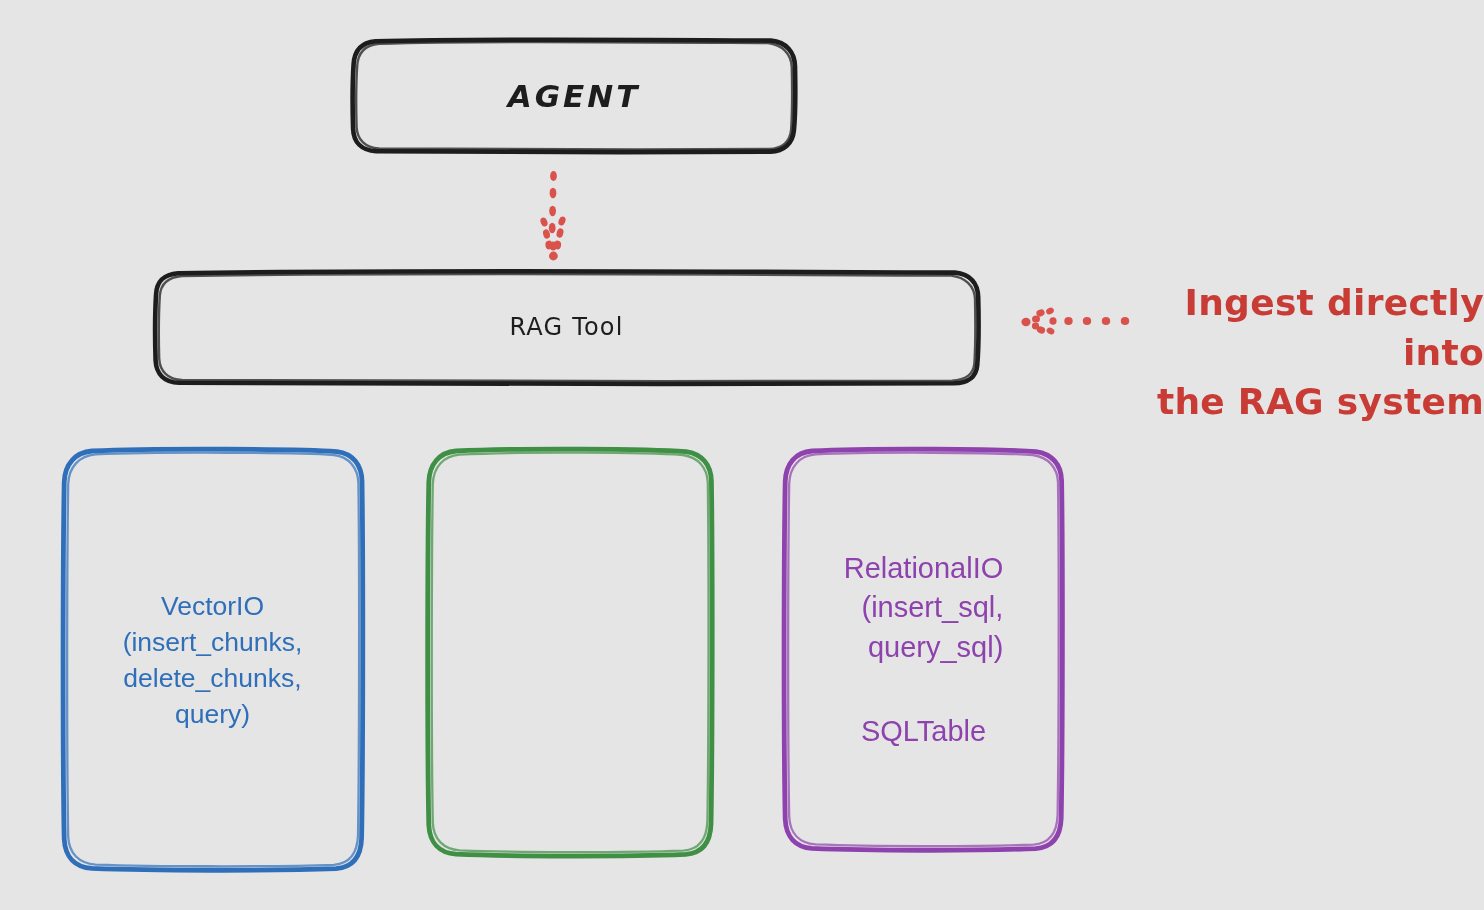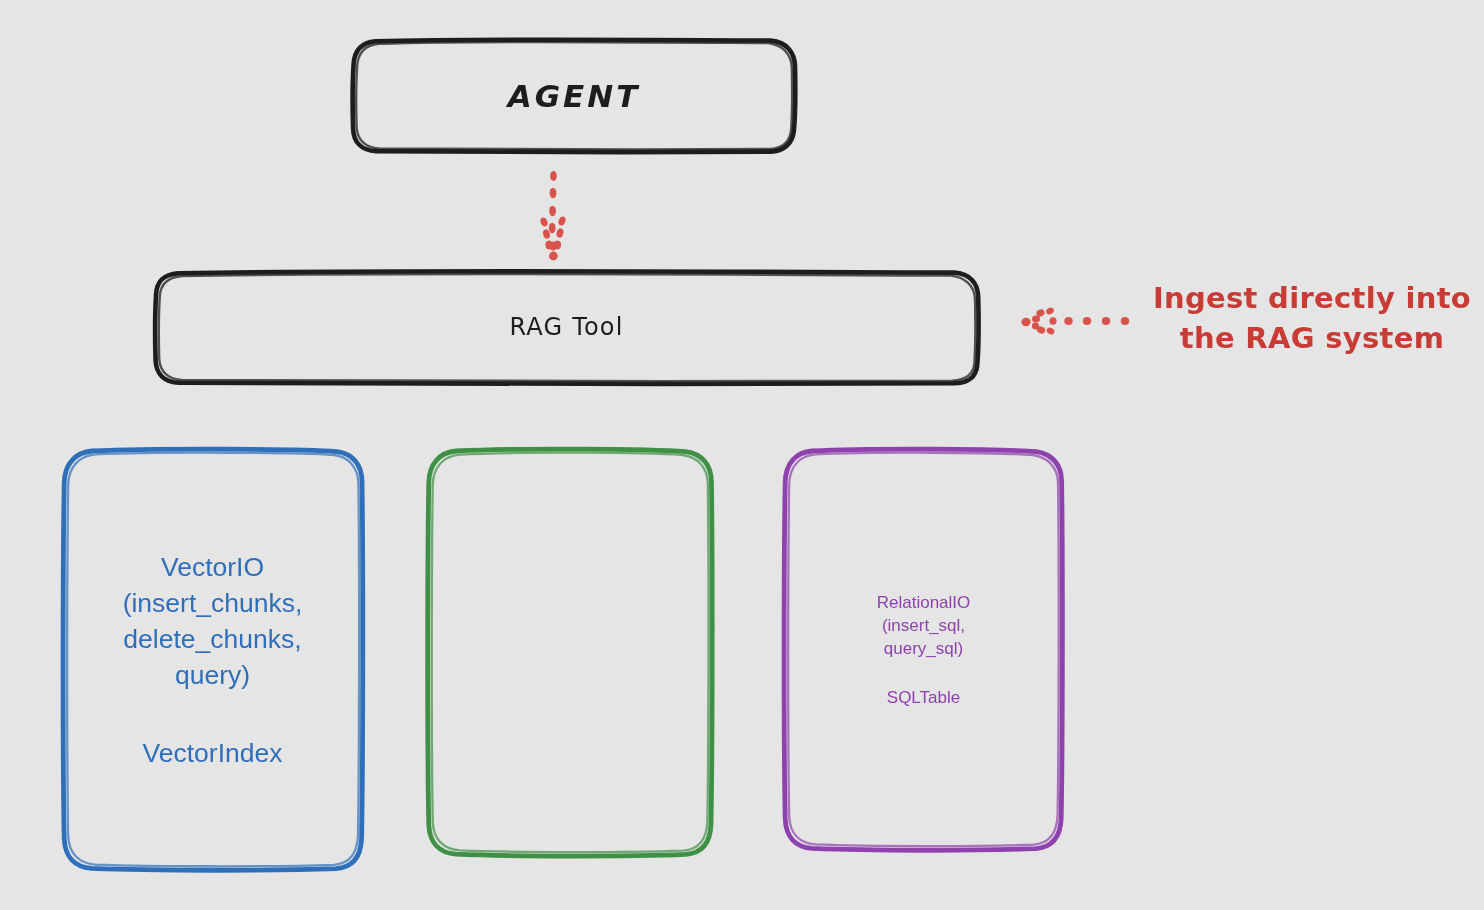--- a/index.html
+++ b/index.html
@@ -85,32 +85,33 @@
     font-size: 26.5px;
     color: #2f6fba;
   }
   #kv-text {
     left: 428px; top: 450px;  width: 284px; height: 405px;
     font-size: 26.5px;
     color: #3f8f44;
   }
   #rel-text {
     left: 785px; top: 450px;  width: 277px; height: 400px;
-    font-size: 17px;
+    font-size: 29px;
     color: #8e42ad;
+    text-align: right;
   }
 
   
   #annot-text {
     position: absolute;
     left: 1140px;
     top: 278px;
     width: 344px;
-    text-align: center;
-    font-size: 29px;
+    text-align: right;
+    font-size: 36px;
     font-weight: 600;
     line-height: 1.38;
     letter-spacing: 0.3px;
     white-space: pre-line;
     color: #c93c35;
     font-family: "DejaVu Sans", sans-serif;
   }
 </style>
 </head>
 <body>
@@ -260,21 +261,20 @@
 
   <div class="node-label" id="agent-text">AGENT</div>
 
   <div class="node-label" id="rag-text">RAG Tool</div>
 
   <div class="store-text" id="vector-text">
     <div class="api">VectorIO
 (insert_chunks,
 delete_chunks,
 query)</div>
-    <div class="idx">VectorIndex</div>
   </div>
 
 
   <div class="store-text" id="rel-text">
     <div class="api">RelationalIO
 (insert_sql,
 query_sql)</div>
     <div class="idx">SQLTable</div>
   </div>
 

